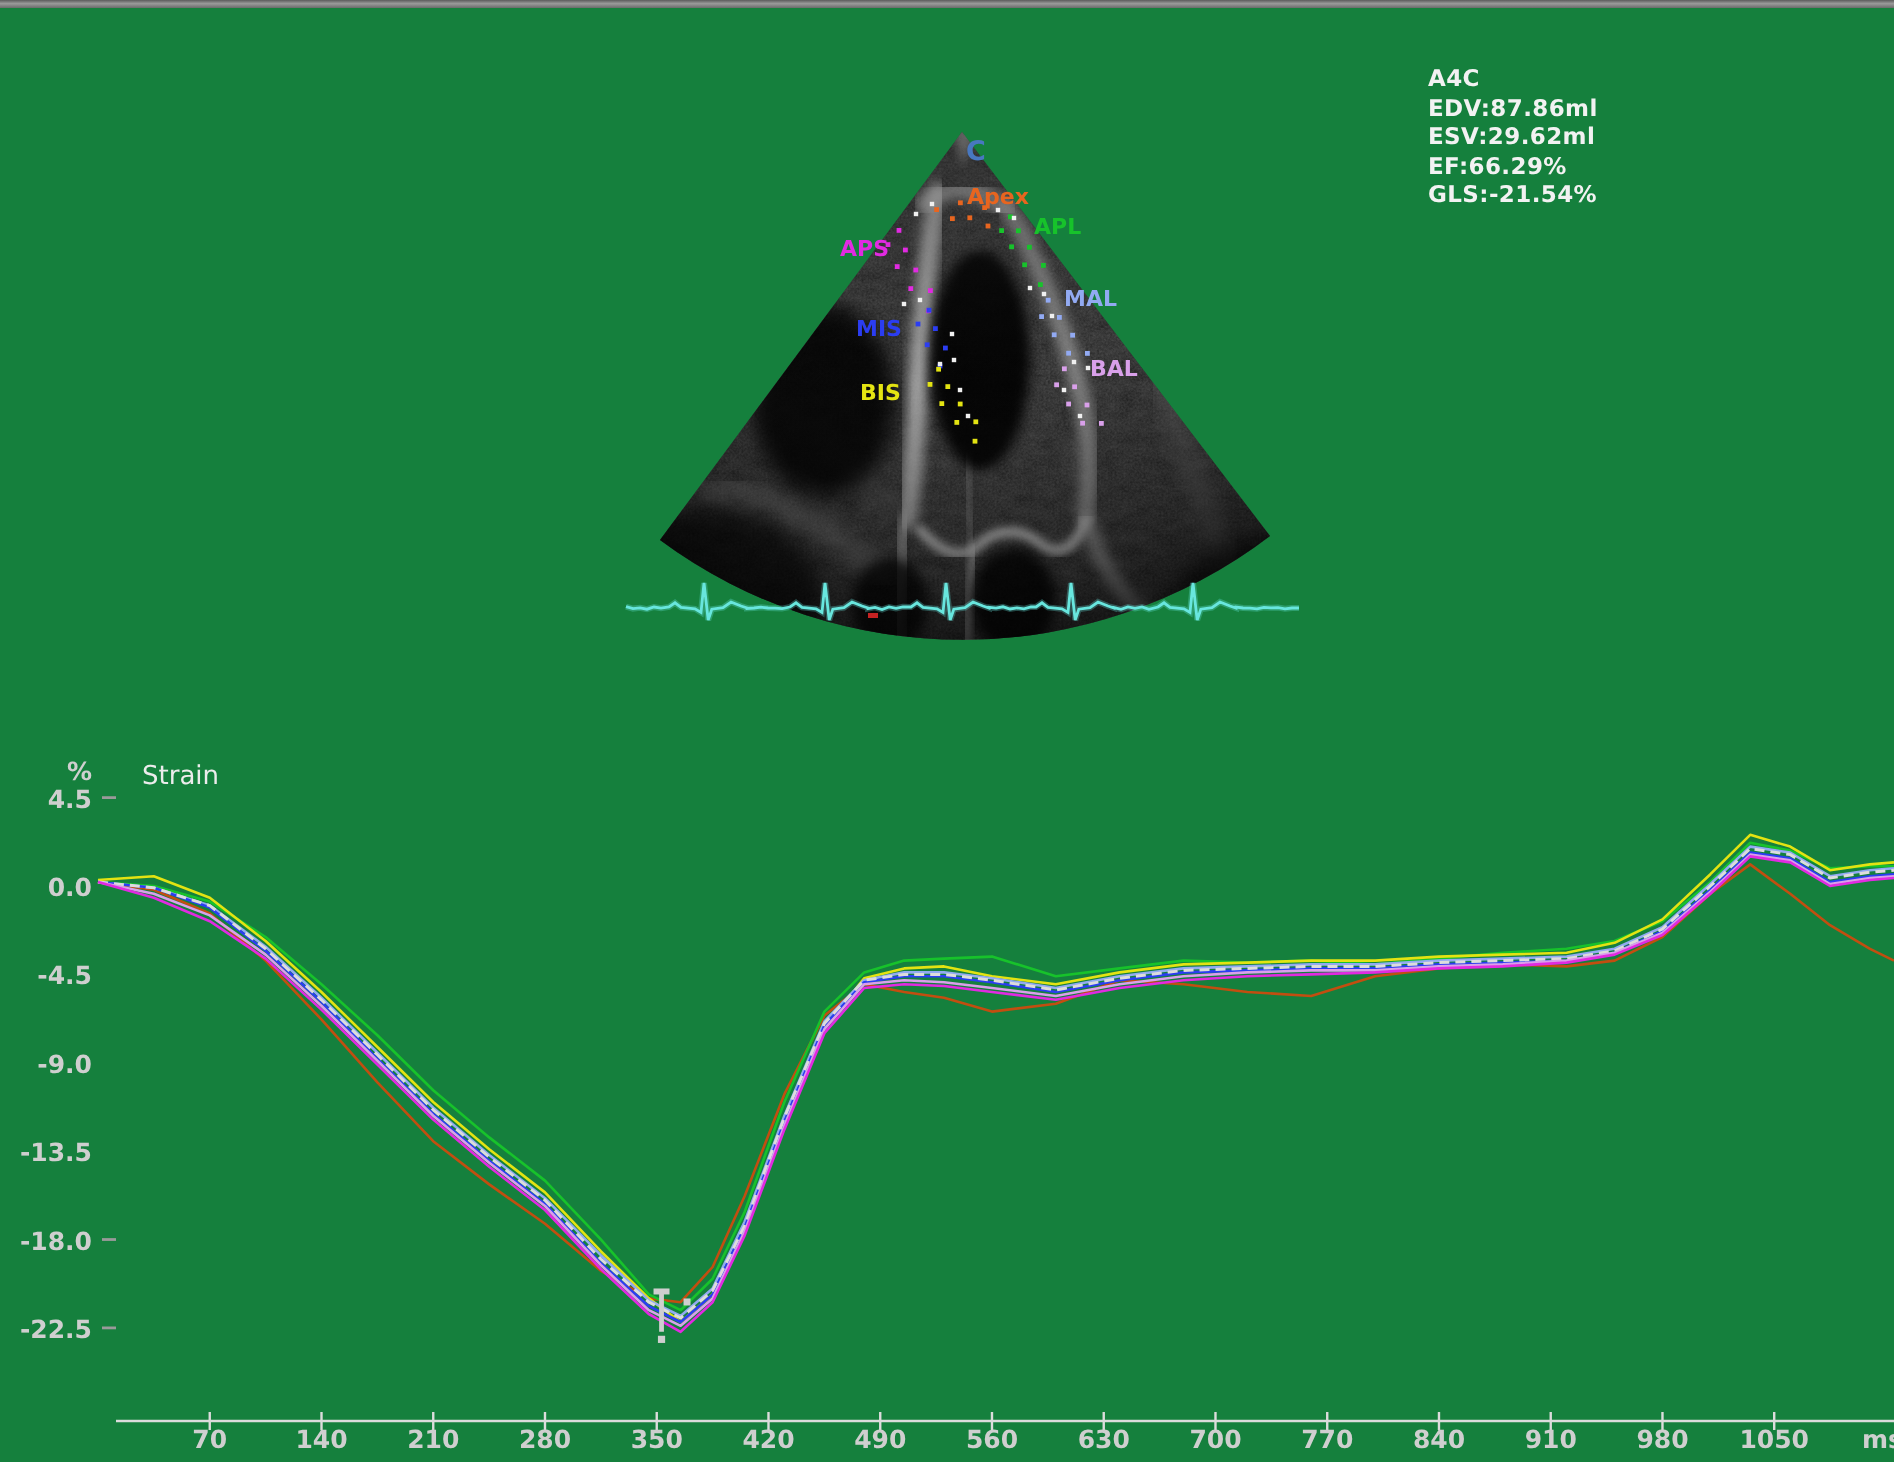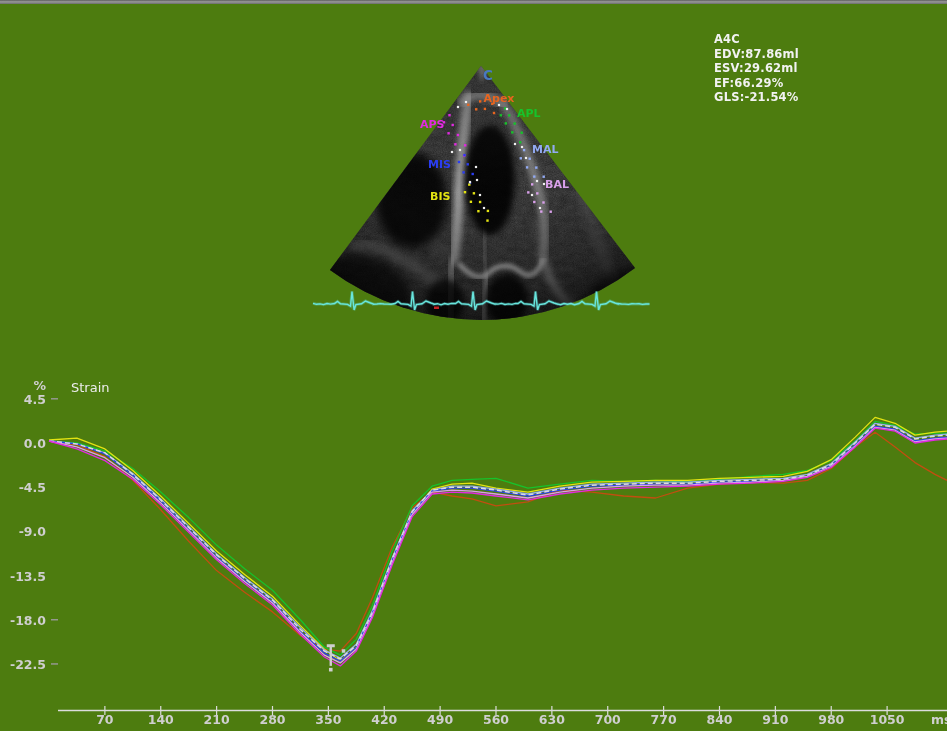--- a/index.html
+++ b/index.html
@@ -1,16 +1,16 @@
 <!DOCTYPE html>
 <html><head>
 <meta charset="utf-8">
 <style>
   html,body{margin:0;padding:0;background:#000;}
-  .screen{position:relative;width:947px;height:731px;background:#4d7c0f;overflow:hidden;
+  .screen{position:relative;width:947px;height:731px;background:#15803d;overflow:hidden;
           font-family:"DejaVu Sans",sans-serif;}
   .top-edge{position:absolute;left:0;top:0;width:947px;height:4px;
             background:linear-gradient(180deg,#5c5c5c 0%,#9a9a9a 45%,#6b6b6b 100%);}
   .measurements{position:absolute;left:714px;top:32px;color:#f2f2f2;
                 font-size:11.5px;font-weight:700;line-height:14.6px;letter-spacing:.2px;}
   .echo{position:absolute;left:300px;top:60px;width:370px;height:290px;}
   #chart-svg{position:absolute;left:0;top:0;pointer-events:none;}
   #echo-svg{pointer-events:none;}
   .tick{fill:#cfcfcf;font:700 12.5px "DejaVu Sans",sans-serif;}
   .title{fill:#ececec;font:400 13px "DejaVu Sans",sans-serif;}

